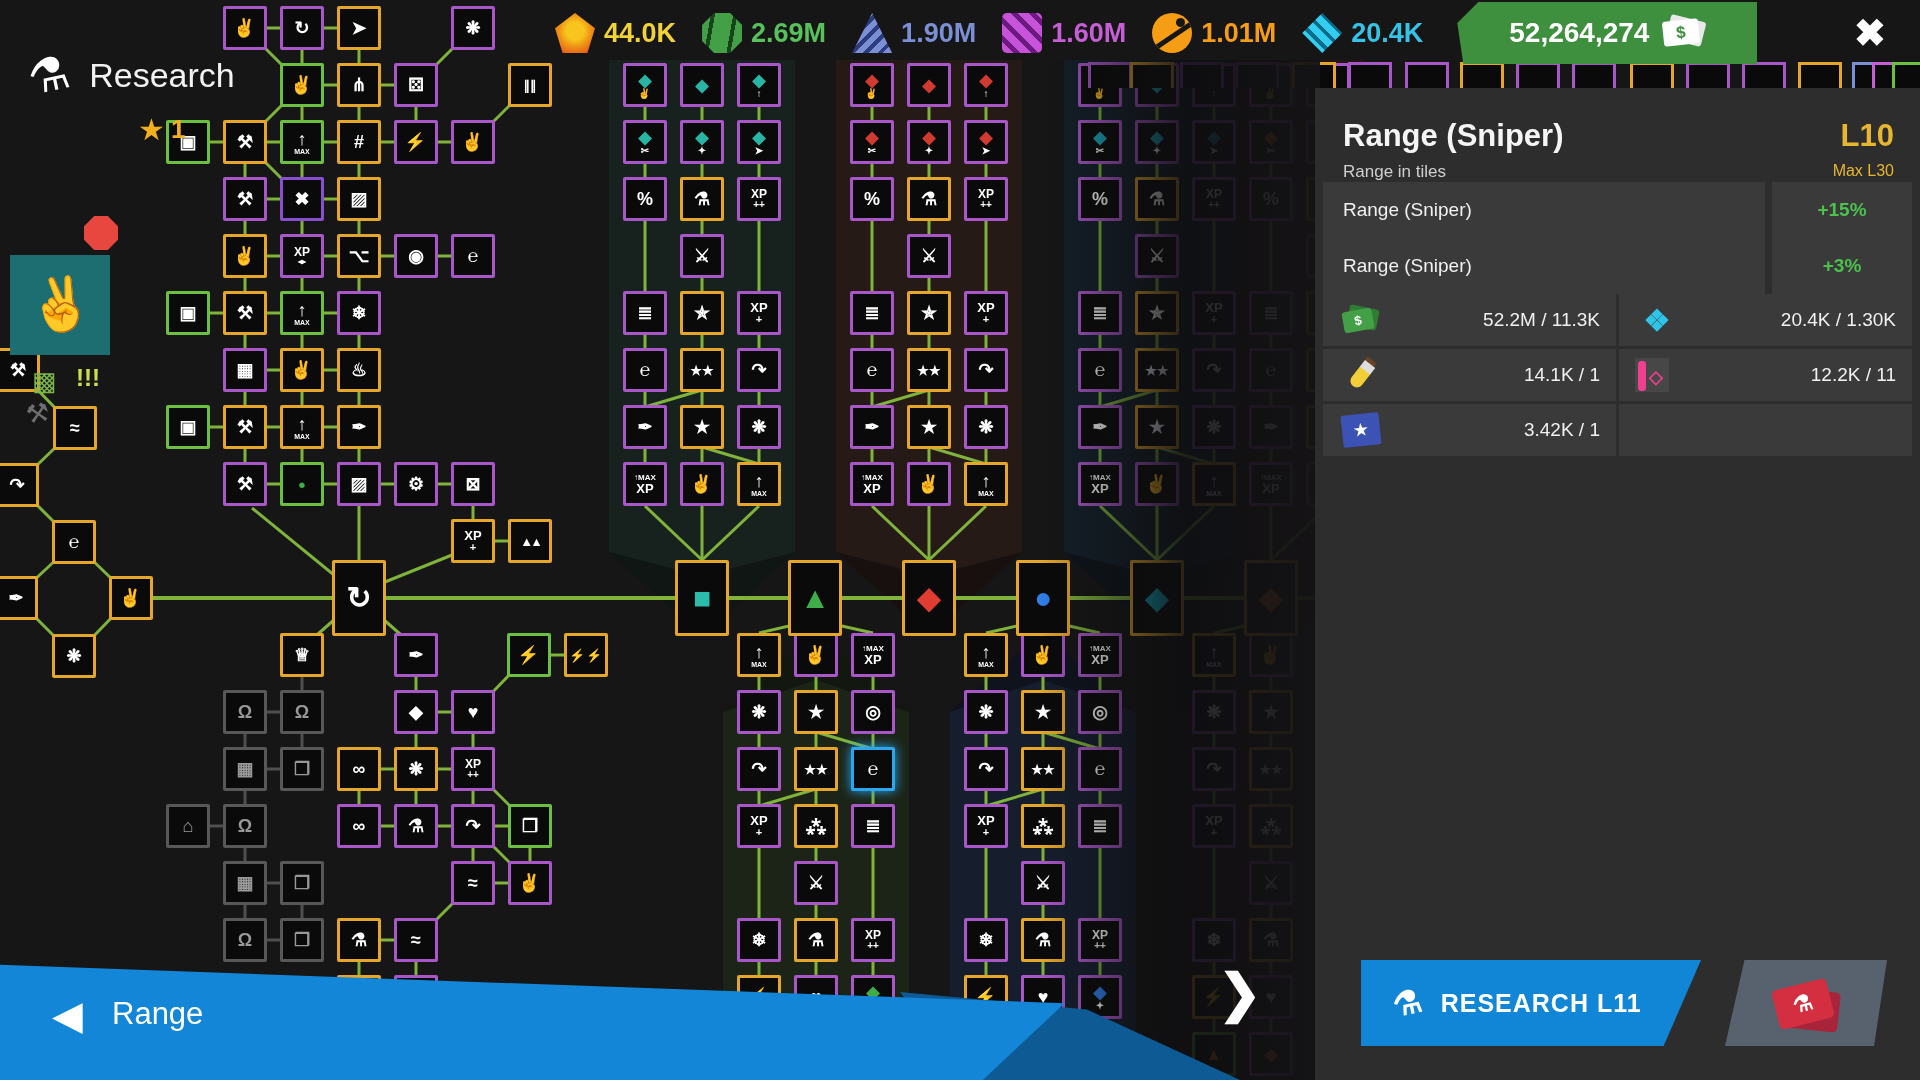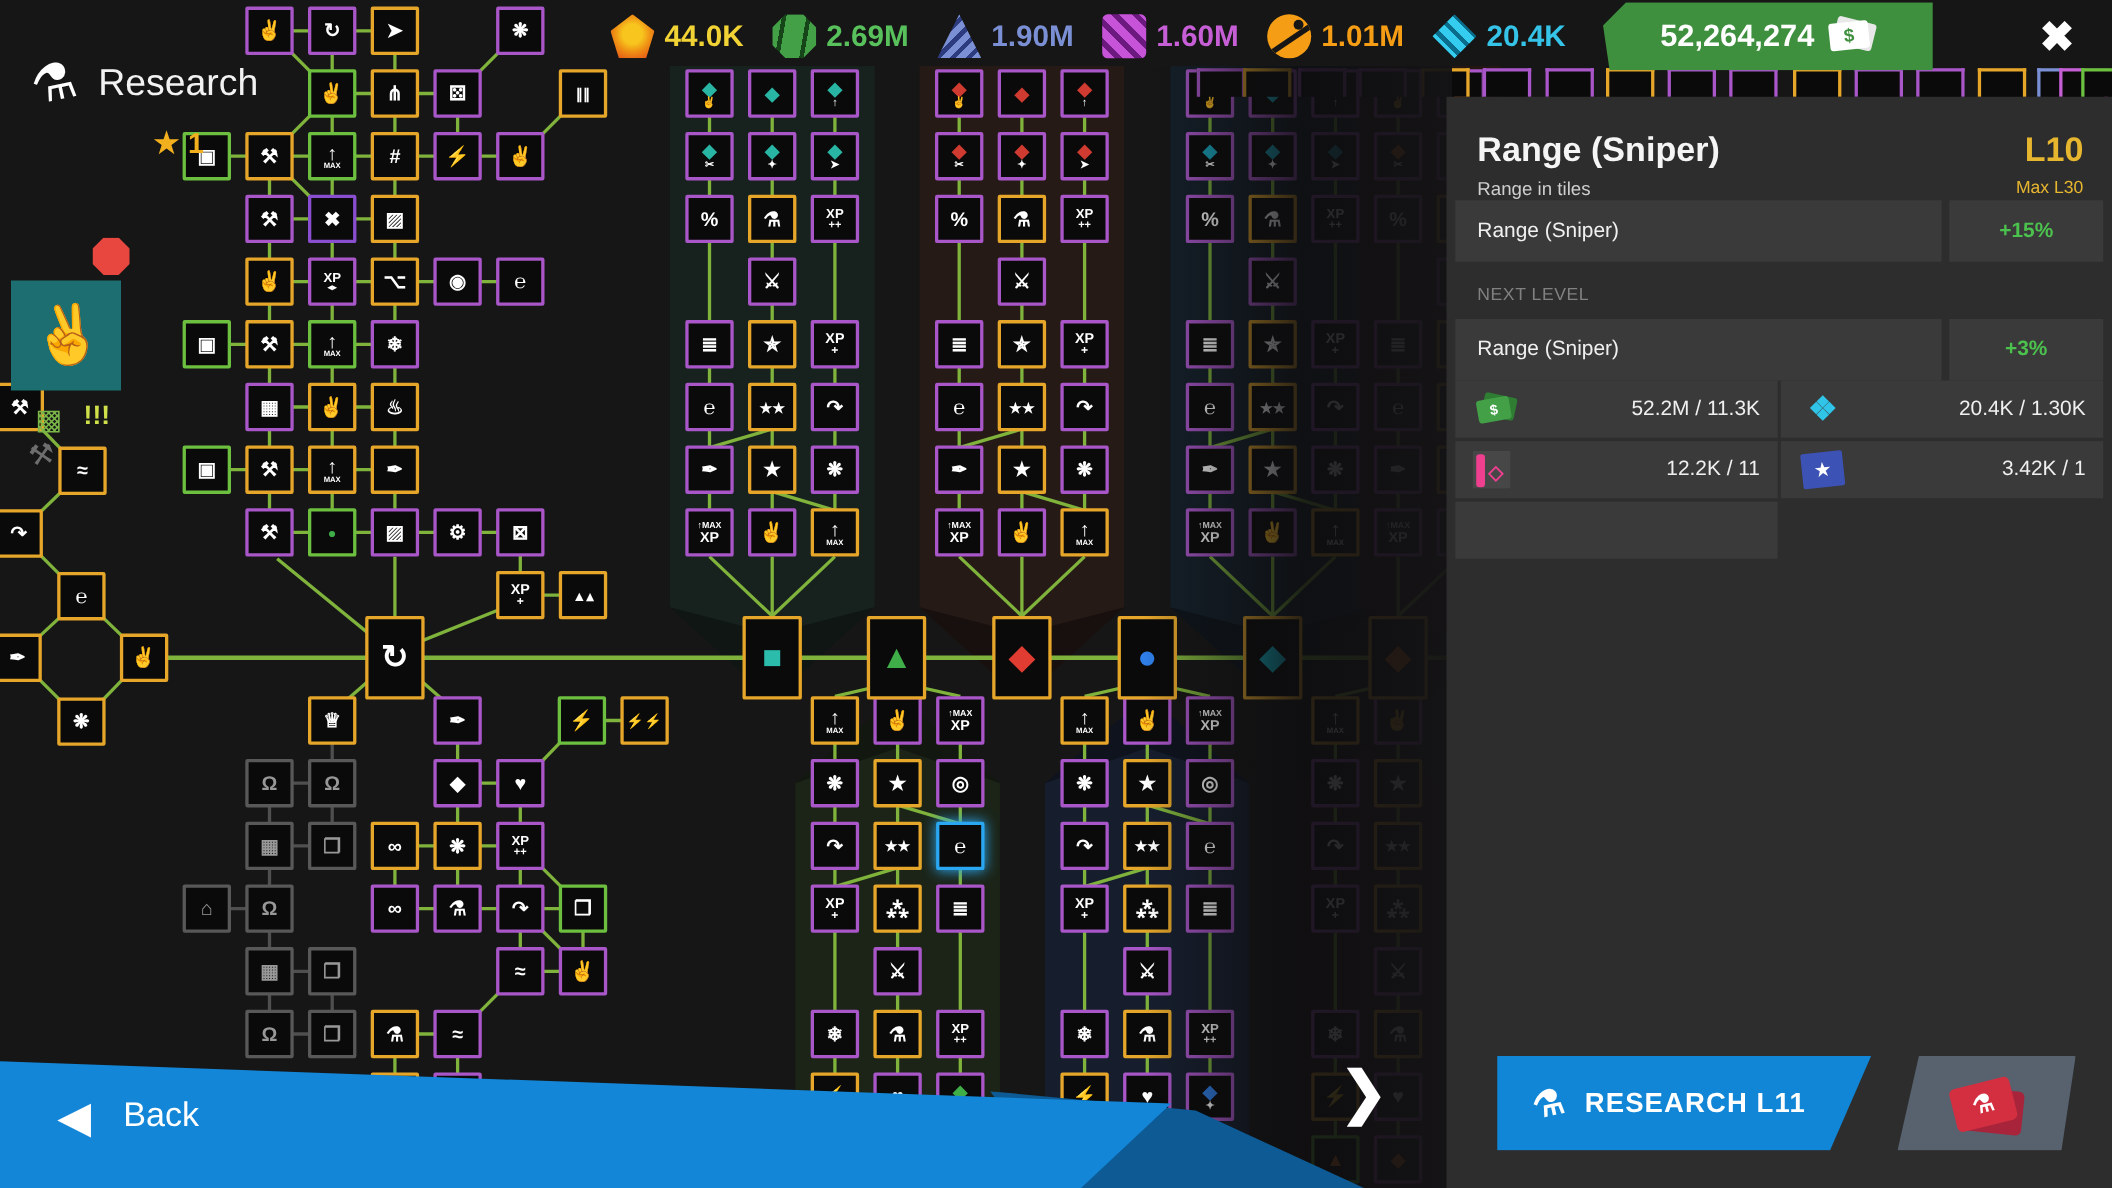--- a/index.html
+++ b/index.html
@@ -1199,38 +1199,44 @@
       </div>
       <div id="plvl">
         <div class="l">L10</div>
         <div class="m">Max L30</div>
       </div>
     </div>
     <div class="prow">
       <div class="cl">Range (Sniper)</div>
       <div class="cv">+15%</div>
     </div>
-    <div class="sec" style="margin-top:22px">NEXT LEVEL</div>
     <div class="prow">
       <div class="cl">Range (Sniper)</div>
       <div class="cv">+3%</div>
     </div>
     <div id="reqs">
         <div class="req">
           <span class="ric ric-cash">
             <i class="bk">$</i>
             <i>$</i>
           </span>
           <span class="v">52.2M / 11.3K</span>
         </div>
         <div class="req">
           <span class="ric ric-shards">❖</span>
           <span class="v">20.4K / 1.30K</span>
         </div>
         <div class="req">
+          <span class="ric ric-vial">
+            <b></b>
+            <i></i>
+          </span>
+          <span class="v">14.1K / 1</span>
+        </div>
+        <div class="req">
           <span class="ric ric-mod">
             <i></i>
             <b>◇</b>
           </span>
           <span class="v">12.2K / 11</span>
         </div>
         <div class="req">
           <span class="ric">
             <span class="ric-bp">★</span>
           </span>
@@ -1247,17 +1253,17 @@
         <span class="tick b"></span>
         <span class="tick">⚗</span>
       </button>
     </div>
   </div>
 
   <div id="backwrap">
     <div id="backshadow"></div>
     <button id="backbtn">
       <span class="ar">◀</span>
-      <span class="lb">Back</span>
+      <span class="lb">Range</span>
     </button>
   </div>
 
 </div>
 
 </body></html>

